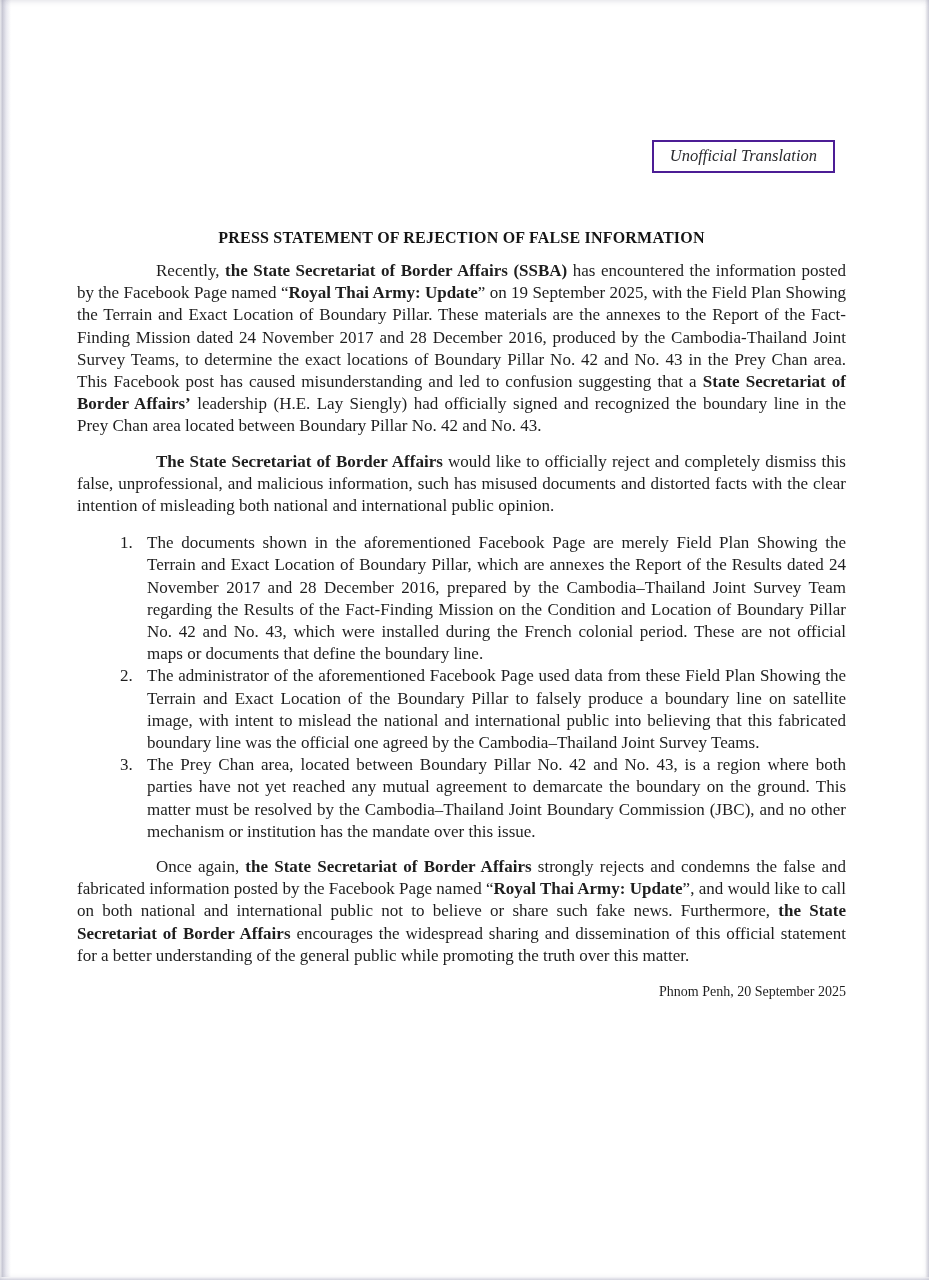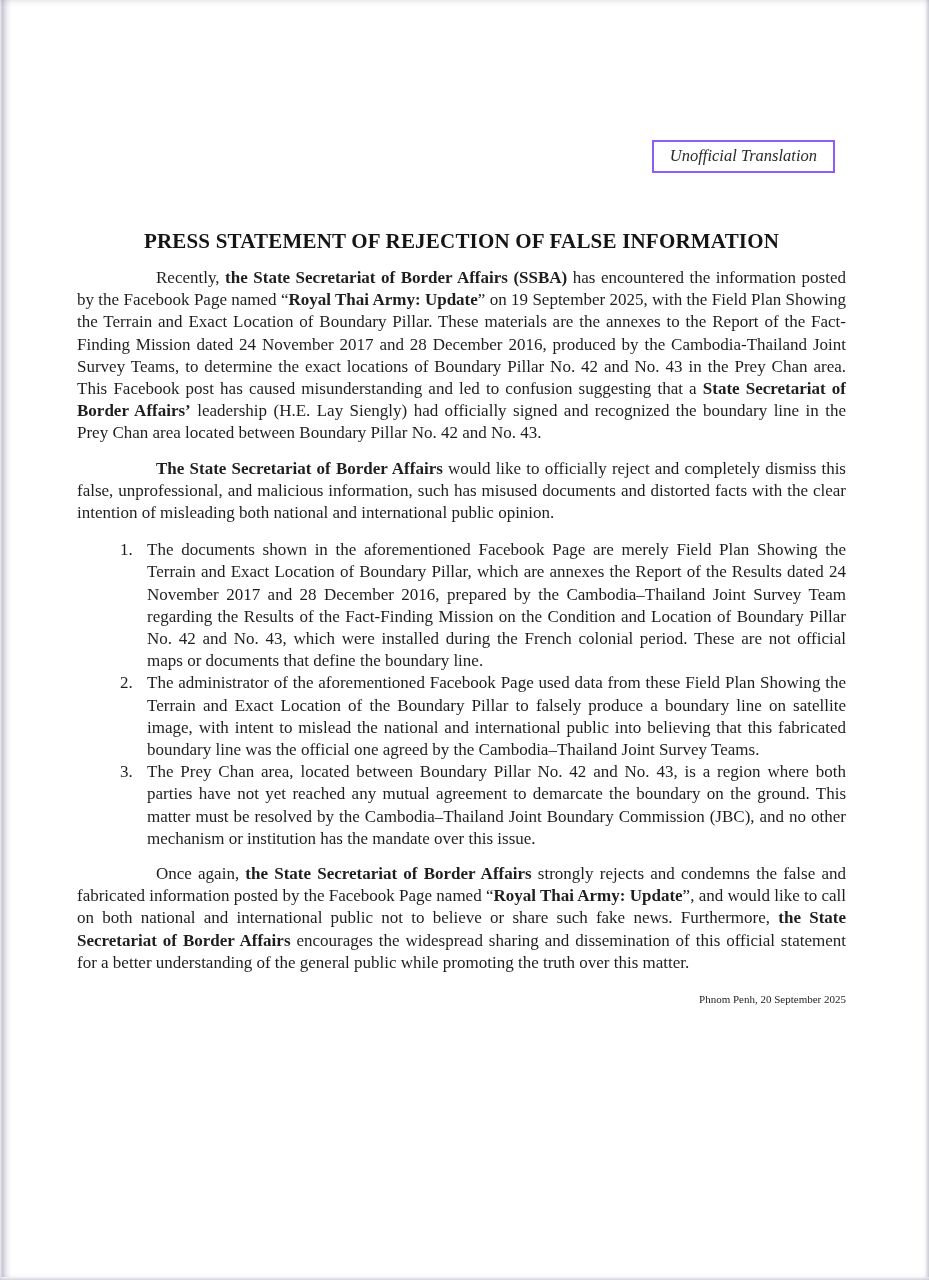--- a/index.html
+++ b/index.html
@@ -44,32 +44,32 @@
   .sheet {
     position: absolute;
     left: 77px;
     top: 0;
     width: 769px;
   }
 
   .badge {
     margin: 140px 11px 0 auto;
     width: fit-content;
-    border: 2px solid #8b5cf6;
+    border: 2px solid #4c1d95;
     padding: 4px 16px 5px 16px;
     font-style: italic;
     font-size: 16.5px;
     color: #2a2a2e;
     background: #ffffff;
   }
 
   .title {
     margin: 56px 0 0 0;
     text-align: center;
-    font-size: 21px;
+    font-size: 16px;
     font-weight: bold;
     letter-spacing: 0.2px;
     color: #151515;
   }
 
   .doc-body {
     margin-top: 7px;
   }
 
   .para {
@@ -99,21 +99,21 @@
   .num-list .num {
     position: absolute;
     left: 43px;
     top: 0;
   }
 
   .bold { font-weight: bold; }
 
   .dateline {
     margin: 14px 0 0 0;
-    font-size: 11px;
+    font-size: 14px;
     line-height: 22.2px;
     text-align: right;
     color: #1e1e1e;
   }
 </style>
 </head>
 <body>
 
 <div class="edge-left"></div>
 <div class="edge-right"></div>

